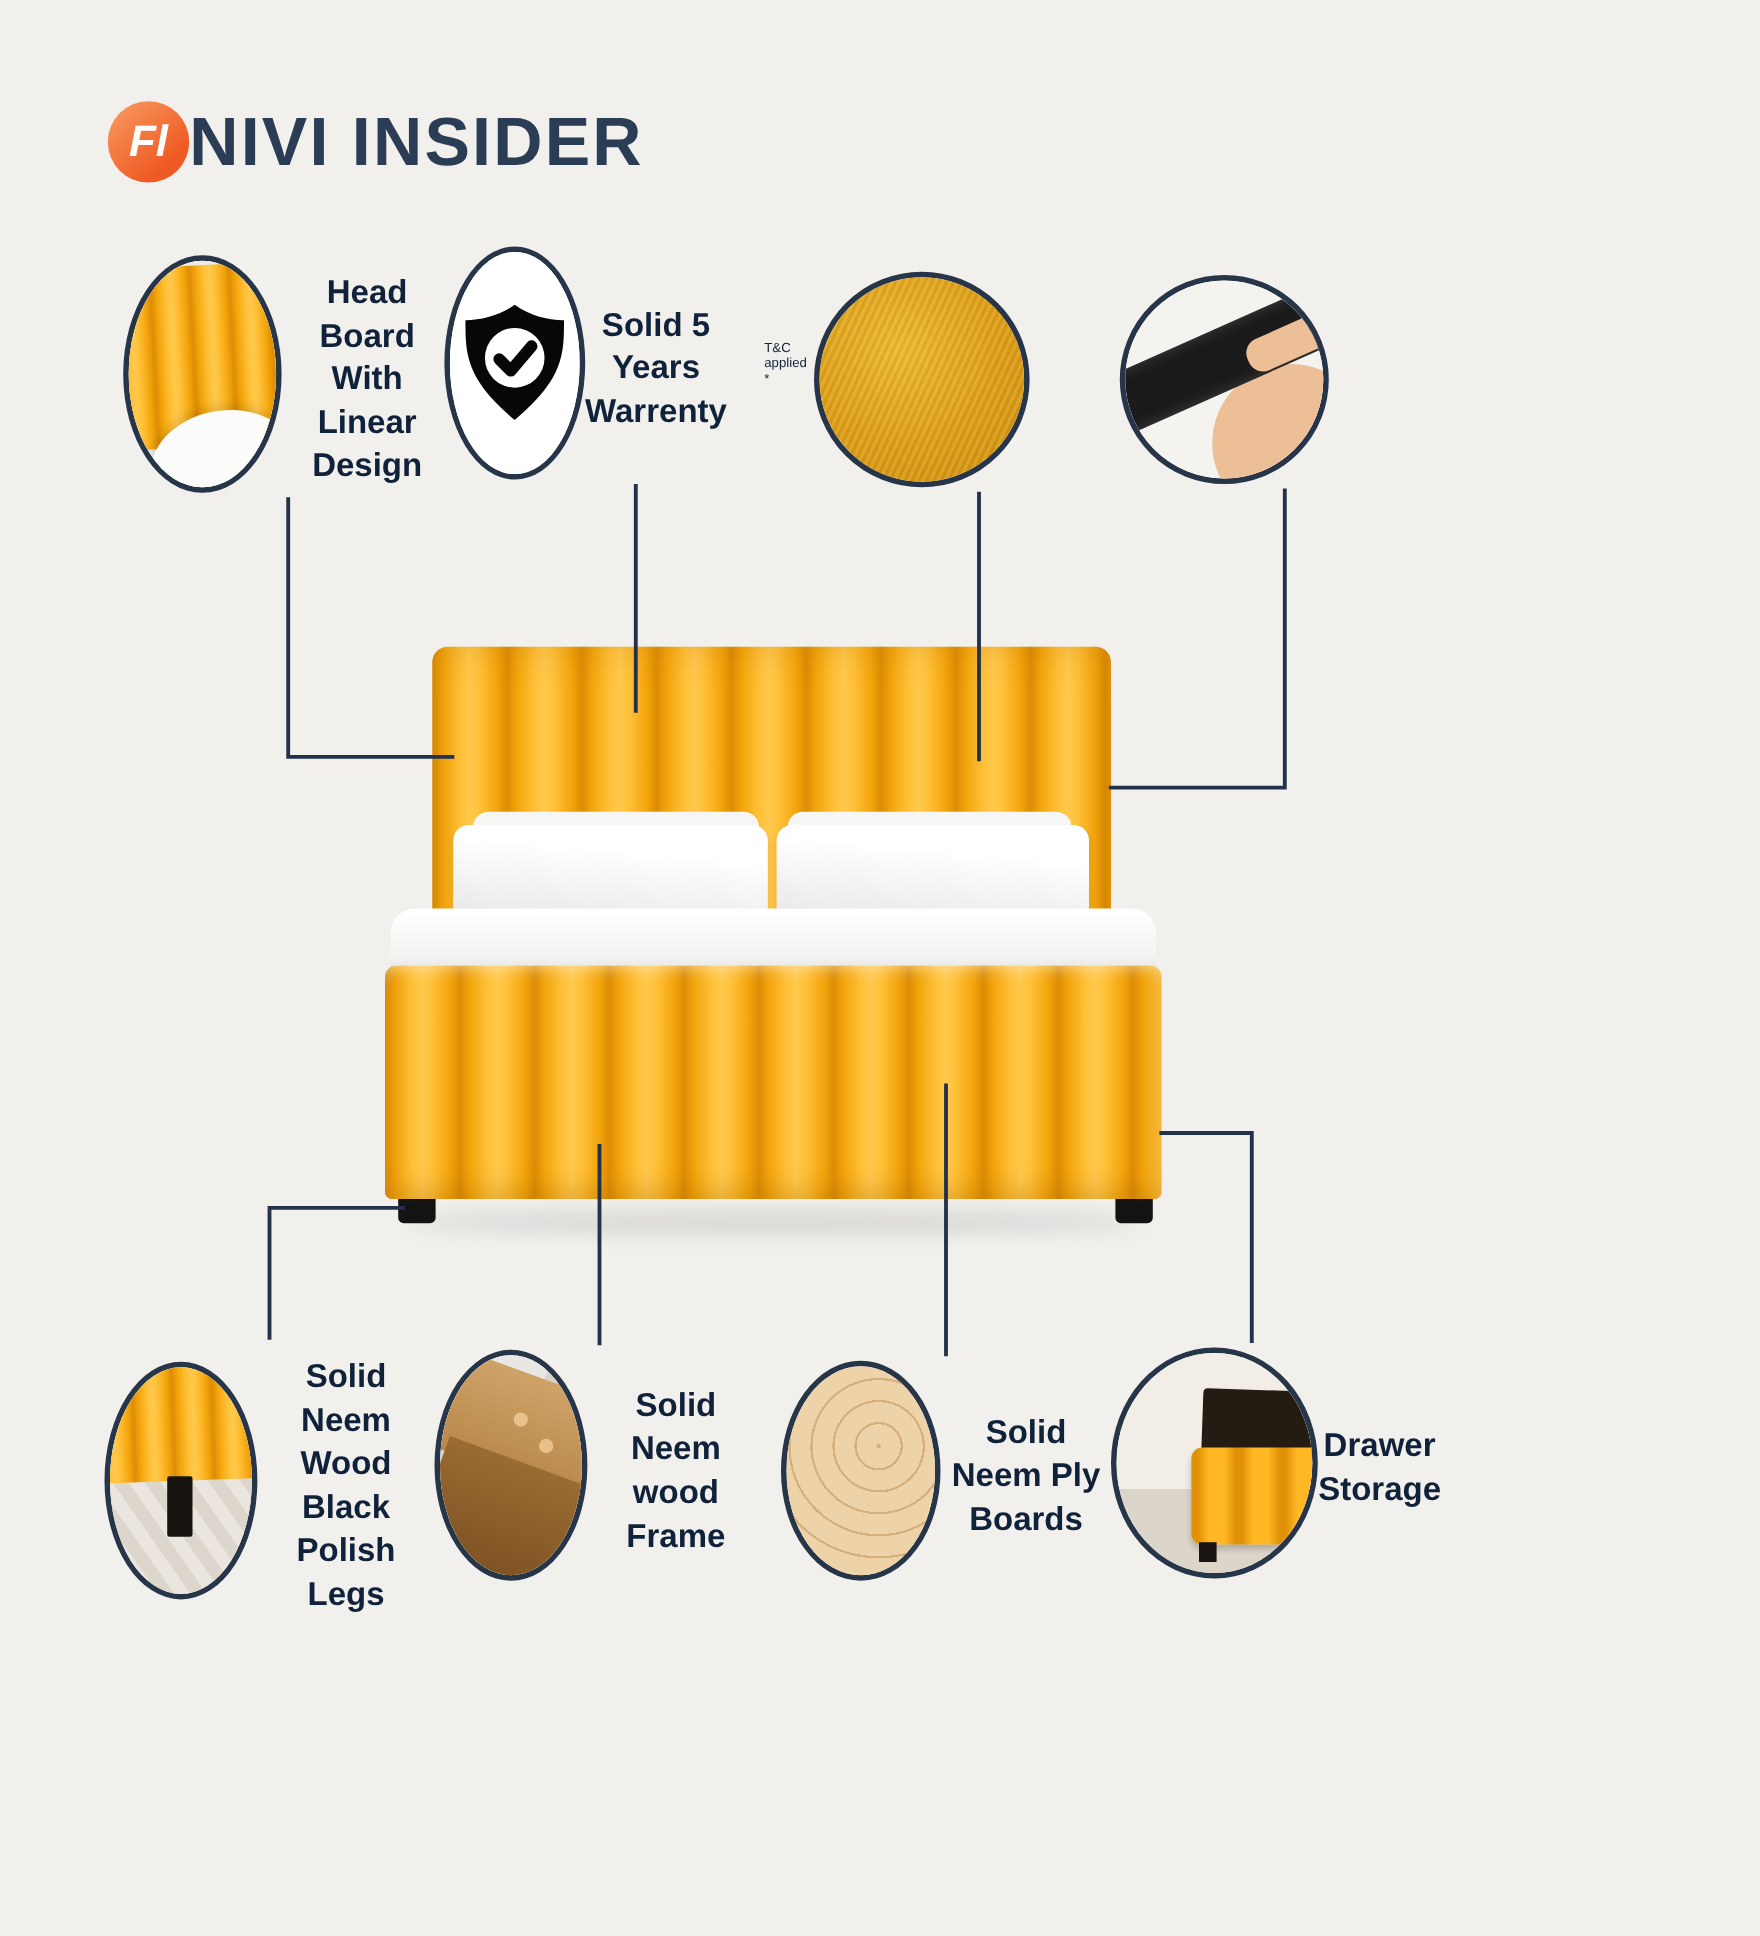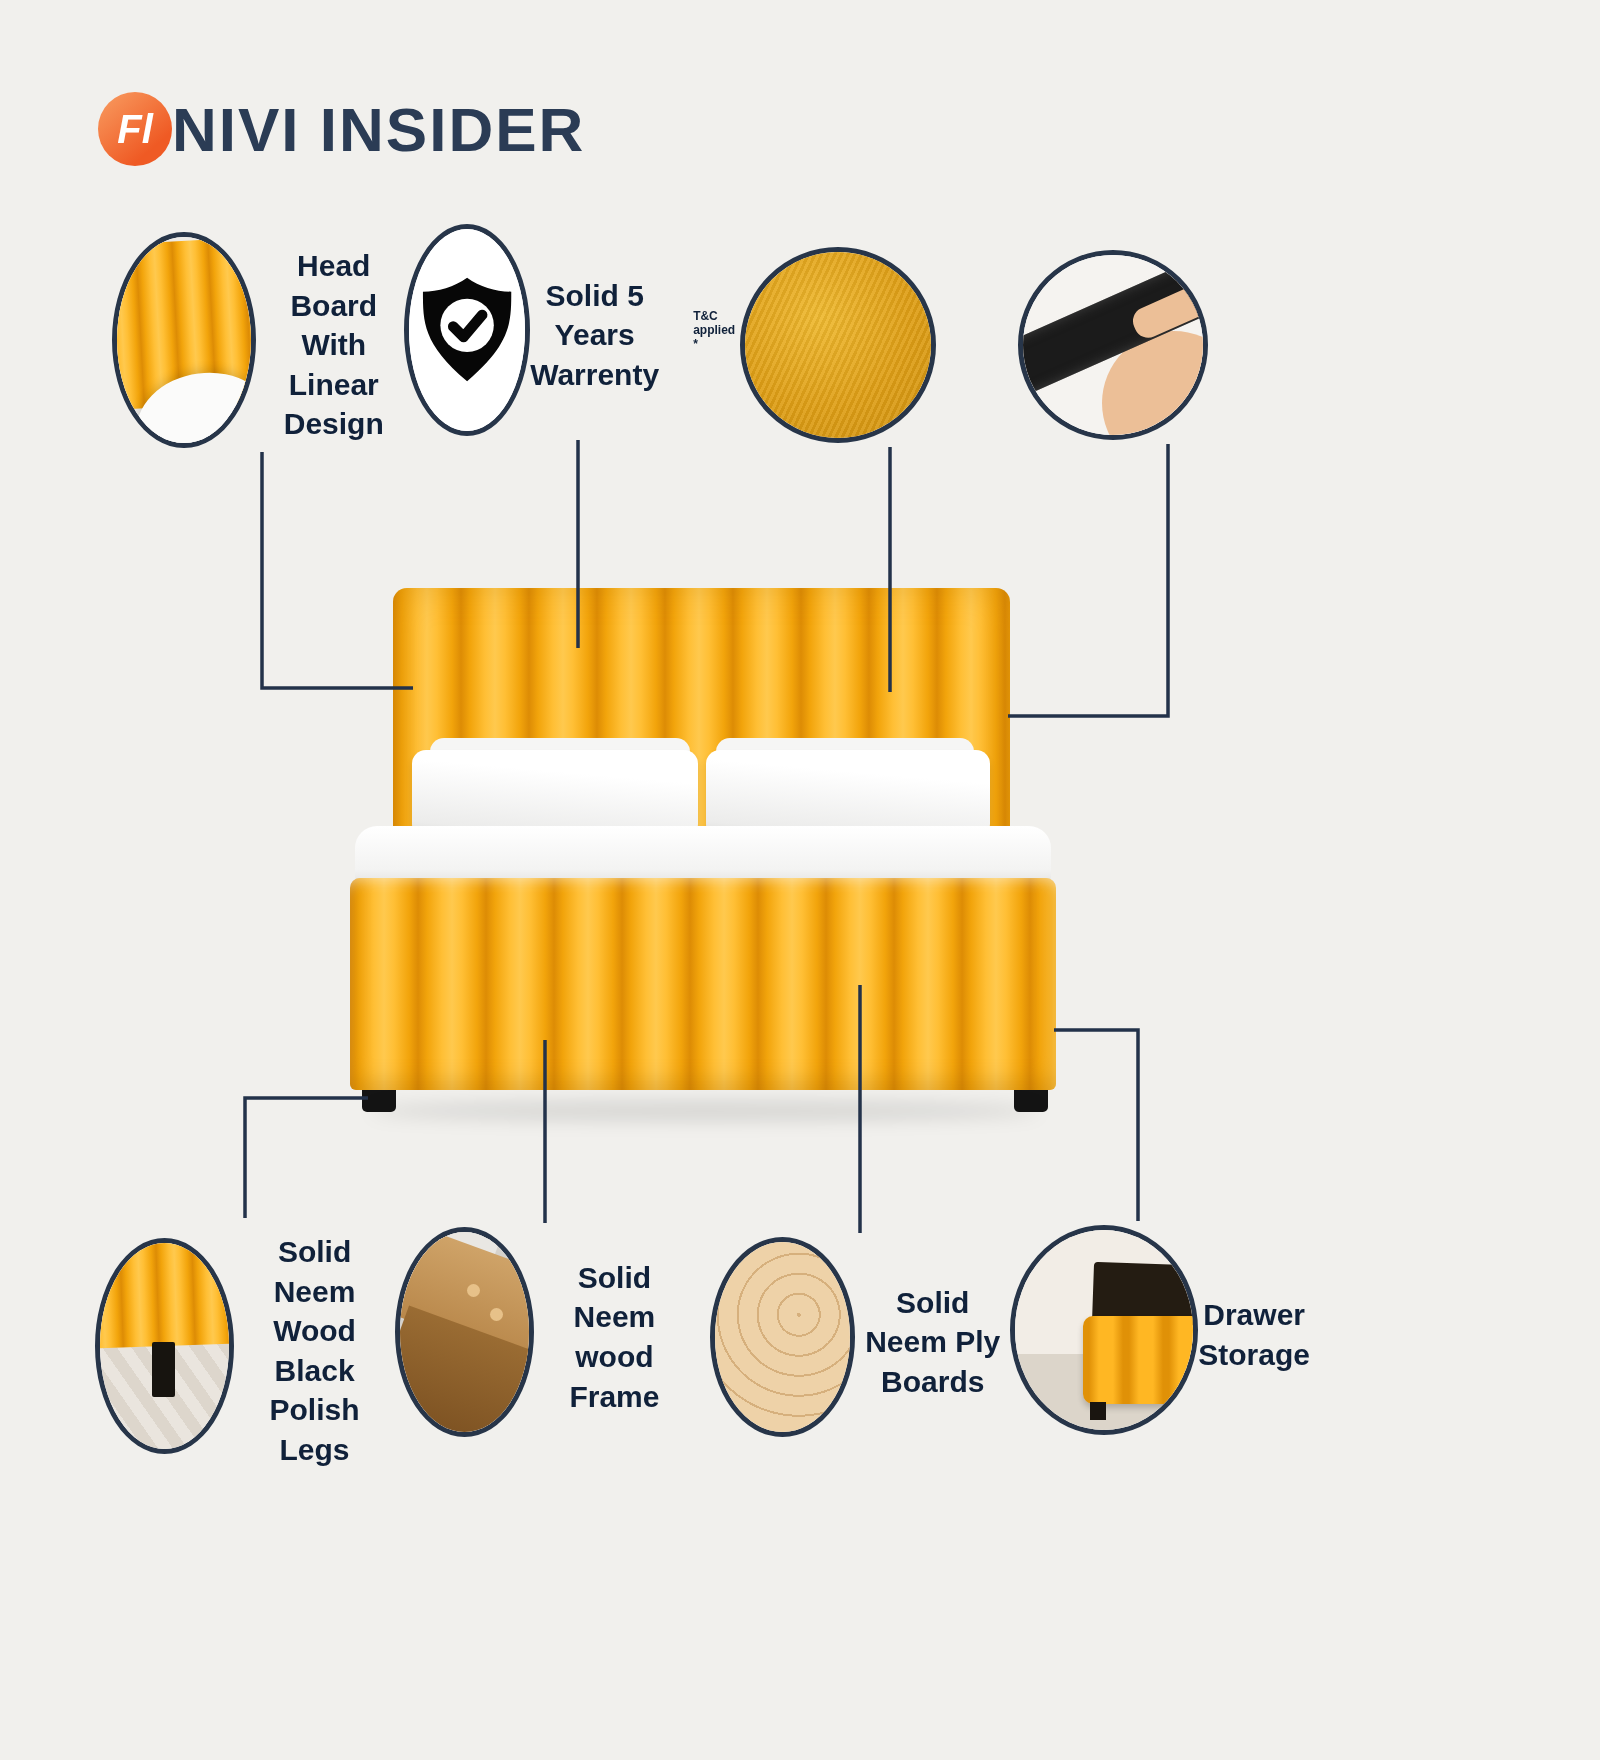--- a/index.html
+++ b/index.html
@@ -42,21 +42,21 @@
   .base{ left:350px; top:878px; width:706px; height:212px; background:var(--chan);
          border-radius:10px 10px 6px 6px; box-shadow:inset 0 10px 14px -8px rgba(255,255,255,.55), inset 0 -10px 20px rgba(150,90,0,.25); }
   .leg{ top:1082px; width:34px; height:30px; background:#141414; border-radius:0 0 5px 5px; z-index:-1; }
   .leg-l{ left:362px; } .leg-r{ left:1014px; }
 
   
   .feature{ position:absolute; width:300px; display:flex; flex-direction:row; align-items:center; z-index:7; }
   .circle{ position:relative; border:5px solid var(--navy); border-radius:50%; overflow:hidden; background:#fff; }
   .label{ margin-top:10px; font-size:30px; font-weight:bold; color:var(--label);
           text-align:center; line-height:1.32; white-space:pre-line; }
-  .note{ font-size:12px; font-weight:bold; color:var(--label); transform:translateX(34px); }
+  .note{ font-size:12px; font-weight:normal; color:var(--label); transform:translateX(34px); }
 
   .f1{ left:112px; top:232px; } .f1 .circle{ width:216px; height:216px; }
   .f2{ left:404px; top:224px; } .f2 .circle{ width:212px; height:212px; }
   .f3{ left:740px; top:247px; } .f3 .circle{ width:196px; height:196px; }
   .f4{ left:1018px; top:250px; } .f4 .circle{ width:190px; height:190px; }
   .f5{ left:95px;  top:1222px; } .f5 .circle{ width:216px; height:216px; }
   .f6{ left:395px; top:1227px; } .f6 .circle{ width:210px; height:210px; }
   .f7{ left:710px; top:1237px; } .f7 .circle{ width:200px; height:200px; }
   .f8{ left:1010px; top:1225px; } .f8 .circle{ width:210px; height:210px; }
 

